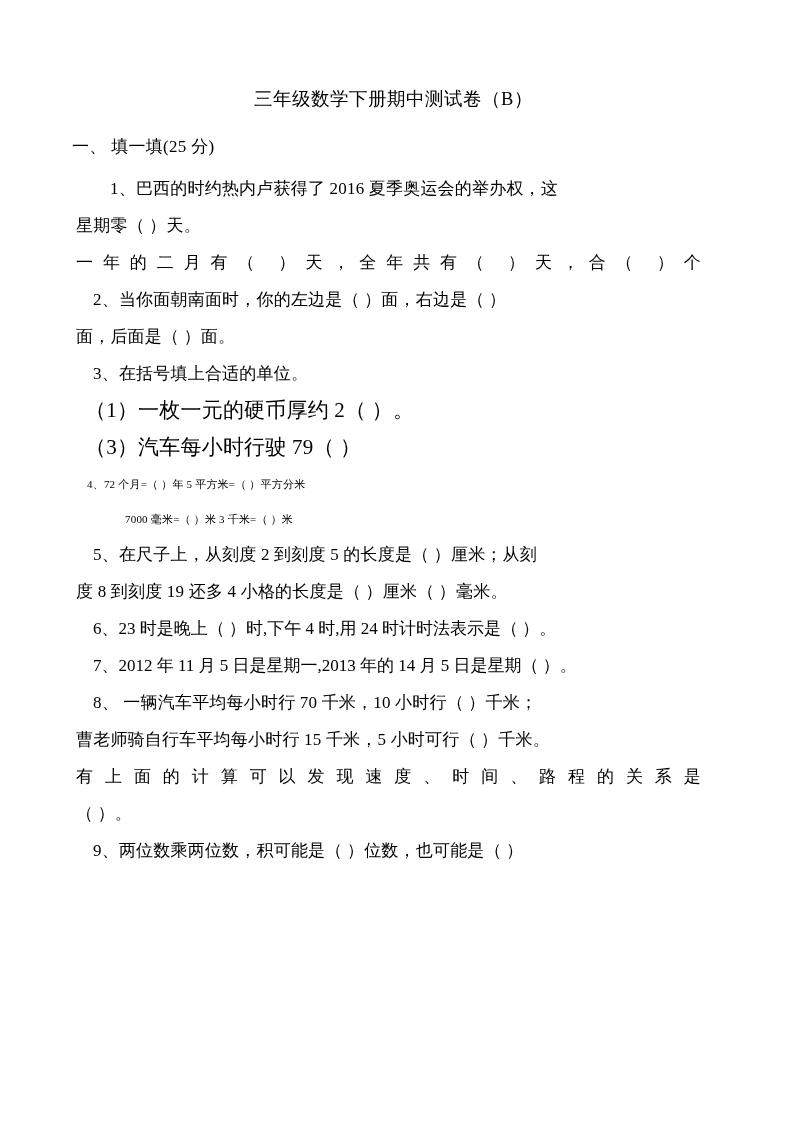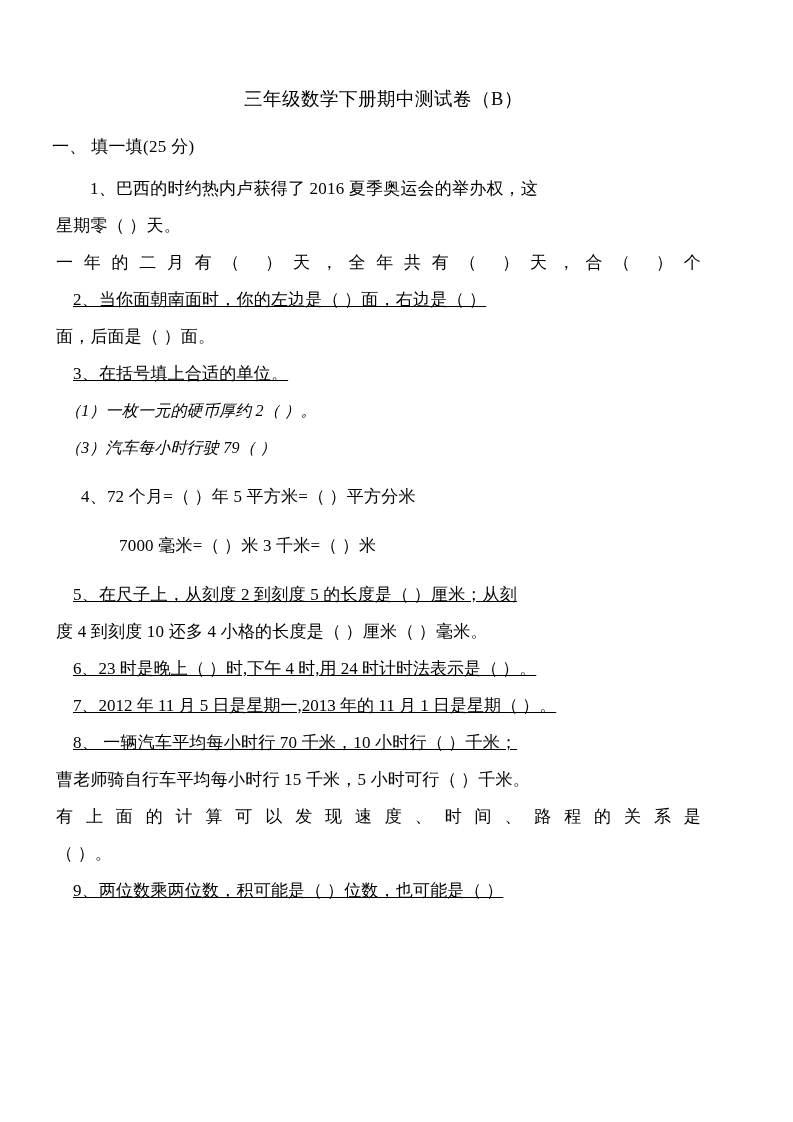--- a/index.html
+++ b/index.html
@@ -12,21 +12,21 @@
     background: #ffffff;
     font-family: "Liberation Serif", "DejaVu Serif", serif;
     color: #000000;
     overflow: hidden;
   }
   .page {
     position: relative;
     width: 793px;
     height: 1122px;
     box-sizing: border-box;
-    padding: 86px 92px 0 48px;
+    padding: 86px 92px 0 68px;
   }
   .doc-title {
     text-align: center;
     font-size: 18.5px;
     letter-spacing: 0.5px;
     margin: 0 0 24px 0;
     padding-left: 18px;
   }
   .section-head {
     font-size: 17px;
@@ -39,38 +39,36 @@
     margin: 0 0 4px 8px;
     text-align: justify;
     text-justify: inter-ideograph;
     letter-spacing: 0.2px;
   }
   .indent1 {
     text-indent: 34px;
   }
   .indent-small {
     text-indent: 17px;
-    text-decoration: underline;
   }
   .spread {
     text-align: justify;
     text-align-last: justify;
   }
   .sub-line {
-    font-size: 16px;
+    font-size: 21px;
     line-height: 33px;
     margin: 0 0 4px 0;
     text-indent: 17px;
     letter-spacing: 0.2px;
-    font-style: italic;
   }
   .q4-line {
-    font-size: 17px;
+    font-size: 11px;
     line-height: 33px;
-    margin: 16px;
+    margin: 2px;
     letter-spacing: 0.2px;
   }
   .q4-first { text-indent: 17px; }
   .q4-second { text-indent: 55px; }
   .tight { letter-spacing: 0; }
 </style>
 </head>
 <body>
 
 <div class="page">
@@ -87,25 +85,25 @@
   <div class="para">面，后面是（      ）面。</div>
 
   <div class="para indent-small">3、在括号填上合适的单位。</div>
   <div class="sub-line">（1）一枚一元的硬币厚约 2（      ）。</div>
   <div class="sub-line">（3）汽车每小时行驶 79（      ）</div>
 
   <div class="q4-line q4-first">4、72 个月=（      ）年           5 平方米=（      ）平方分米</div>
   <div class="q4-line q4-second">7000 毫米=（      ）米     3 千米=（      ）米</div>
 
   <div class="para indent-small">5、在尺子上，从刻度 2 到刻度 5 的长度是（  ）厘米；从刻</div>
-  <div class="para">度 4 到刻度 10 还多 4 小格的长度是（  ）厘米（  ）毫米。</div>
+  <div class="para">度 8 到刻度 19 还多 4 小格的长度是（  ）厘米（  ）毫米。</div>
 
   <div class="para indent-small tight">6、23 时是晚上（   ）时,下午 4 时,用 24 时计时法表示是（        ）。</div>
 
-  <div class="para indent-small tight">7、2012 年 11 月 5 日是星期一,2013 年的 11 月 1 日是星期（      ）。</div>
+  <div class="para indent-small tight">7、2012 年 11 月 5 日是星期一,2013 年的 14 月 5 日是星期（      ）。</div>
 
   <div class="para indent-small">8、 一辆汽车平均每小时行 70 千米，10 小时行（      ）千米；</div>
   <div class="para">曹老师骑自行车平均每小时行 15 千米，5 小时可行（      ）千米。</div>
   <div class="para spread">有上面的计算可以发现速度、时间、路程的关系是</div>
   <div class="para">（                              ）。</div>
 
   <div class="para indent-small">9、两位数乘两位数，积可能是（      ）位数，也可能是（      ）</div>
 
 </div>
 

